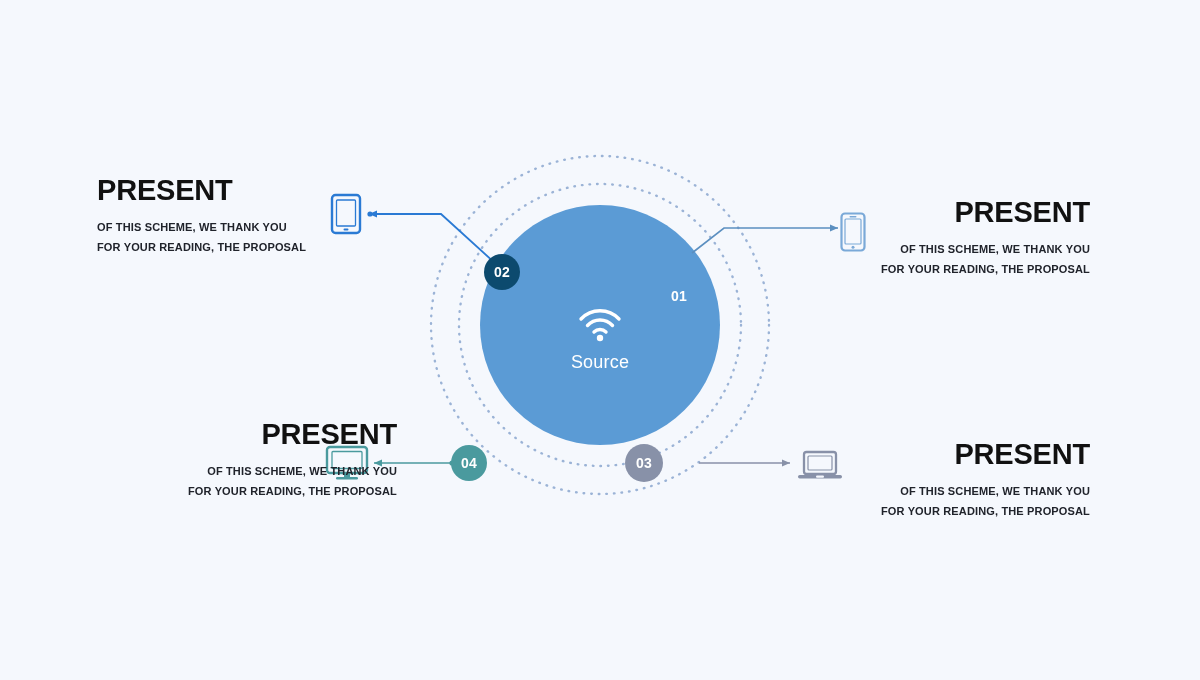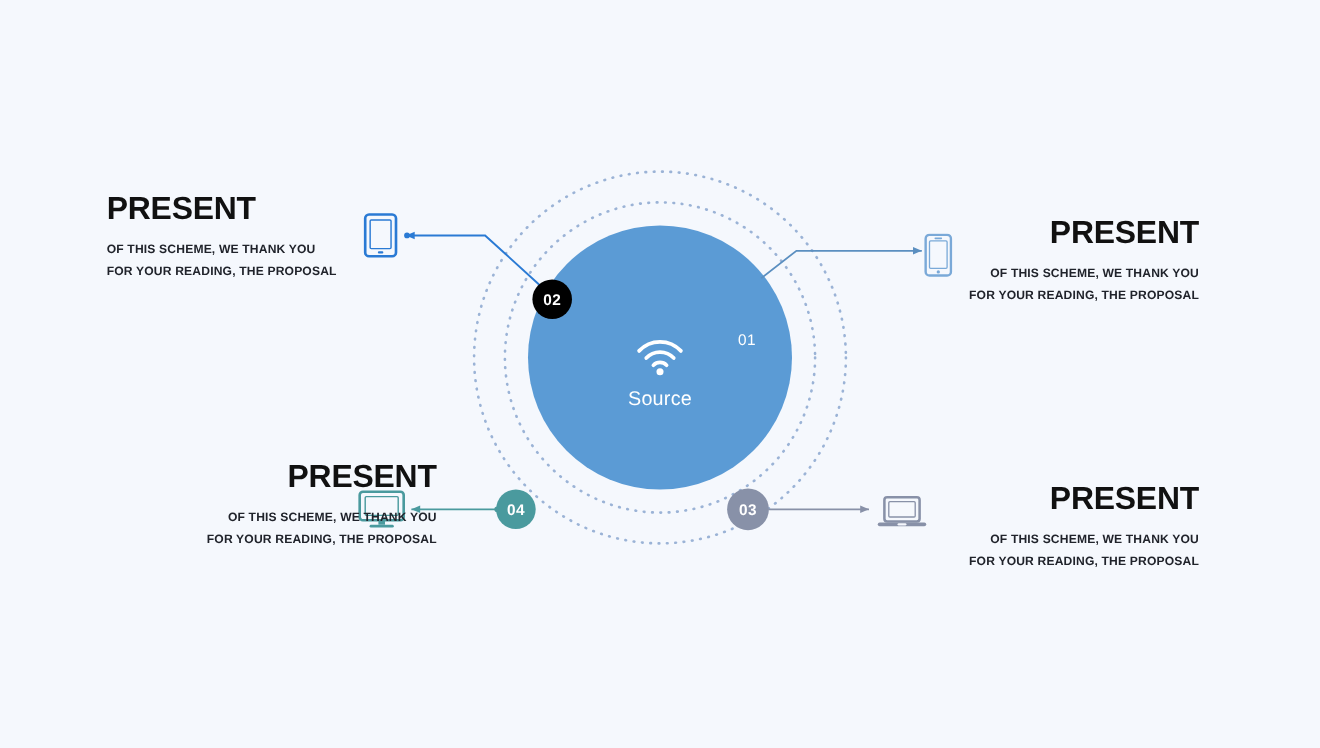--- a/index.html
+++ b/index.html
@@ -63,30 +63,30 @@
     border-radius: 50%;
     color: #ffffff;
     display: flex;
     align-items: center;
     justify-content: center;
     font-size: 14px;
     font-weight: bold;
     letter-spacing: 0.3px;
   }
   #badge-02 { width: 36px; height: 36px; left: 484px; top: 254px; }
-  #badge-03 { width: 38px; height: 38px; left: 661px; top: 444px; }
+  #badge-03 { width: 38px; height: 38px; left: 625px; top: 444px; }
   #badge-04 { width: 36px; height: 36px; left: 451px; top: 445px; }
 
   
   #label-01 {
     position: absolute;
     left: 671px;
-    top: 301px;
+    top: 288px;
     font-size: 14px;
-    font-weight: normal;
+    font-weight: bold;
     color: #ffffff;
     letter-spacing: 0.3px;
   }
 
   
   #hub-label {
     position: absolute;
     left: 540px;
     top: 352px;
     width: 120px;
@@ -149,21 +149,21 @@
     <path d="M3 13 A26 26 0 0 1 41 13" fill="none" stroke="#ffffff" stroke-width="3.4" stroke-linecap="round"></path>
     <path d="M9.5 19.5 A17 17 0 0 1 34.5 19.5" fill="none" stroke="#ffffff" stroke-width="3.4" stroke-linecap="round"></path>
     <path d="M16 26 A8.5 8.5 0 0 1 28 26" fill="none" stroke="#ffffff" stroke-width="3.4" stroke-linecap="round"></path>
     <circle cx="22" cy="32" r="3.2" fill="#ffffff"></circle>
   </svg>
 
   <div id="hub-label">Source</div>
 
   <div id="label-01">01</div>
 
-  <div class="badge" id="badge-02" style="background:#000000;">
+  <div class="badge" id="badge-02" style="background:#0c4a6e;">
     <span>02</span>
   </div>
   <div class="badge" id="badge-03" style="background:#8891a8;">
     <span>03</span>
   </div>
   <div class="badge" id="badge-04" style="background:#4a9a9e;align-items:center;">
     <span>04</span>
   </div>
 
   <svg class="device-icon" id="icon-tablet" viewBox="0 0 32 42">

